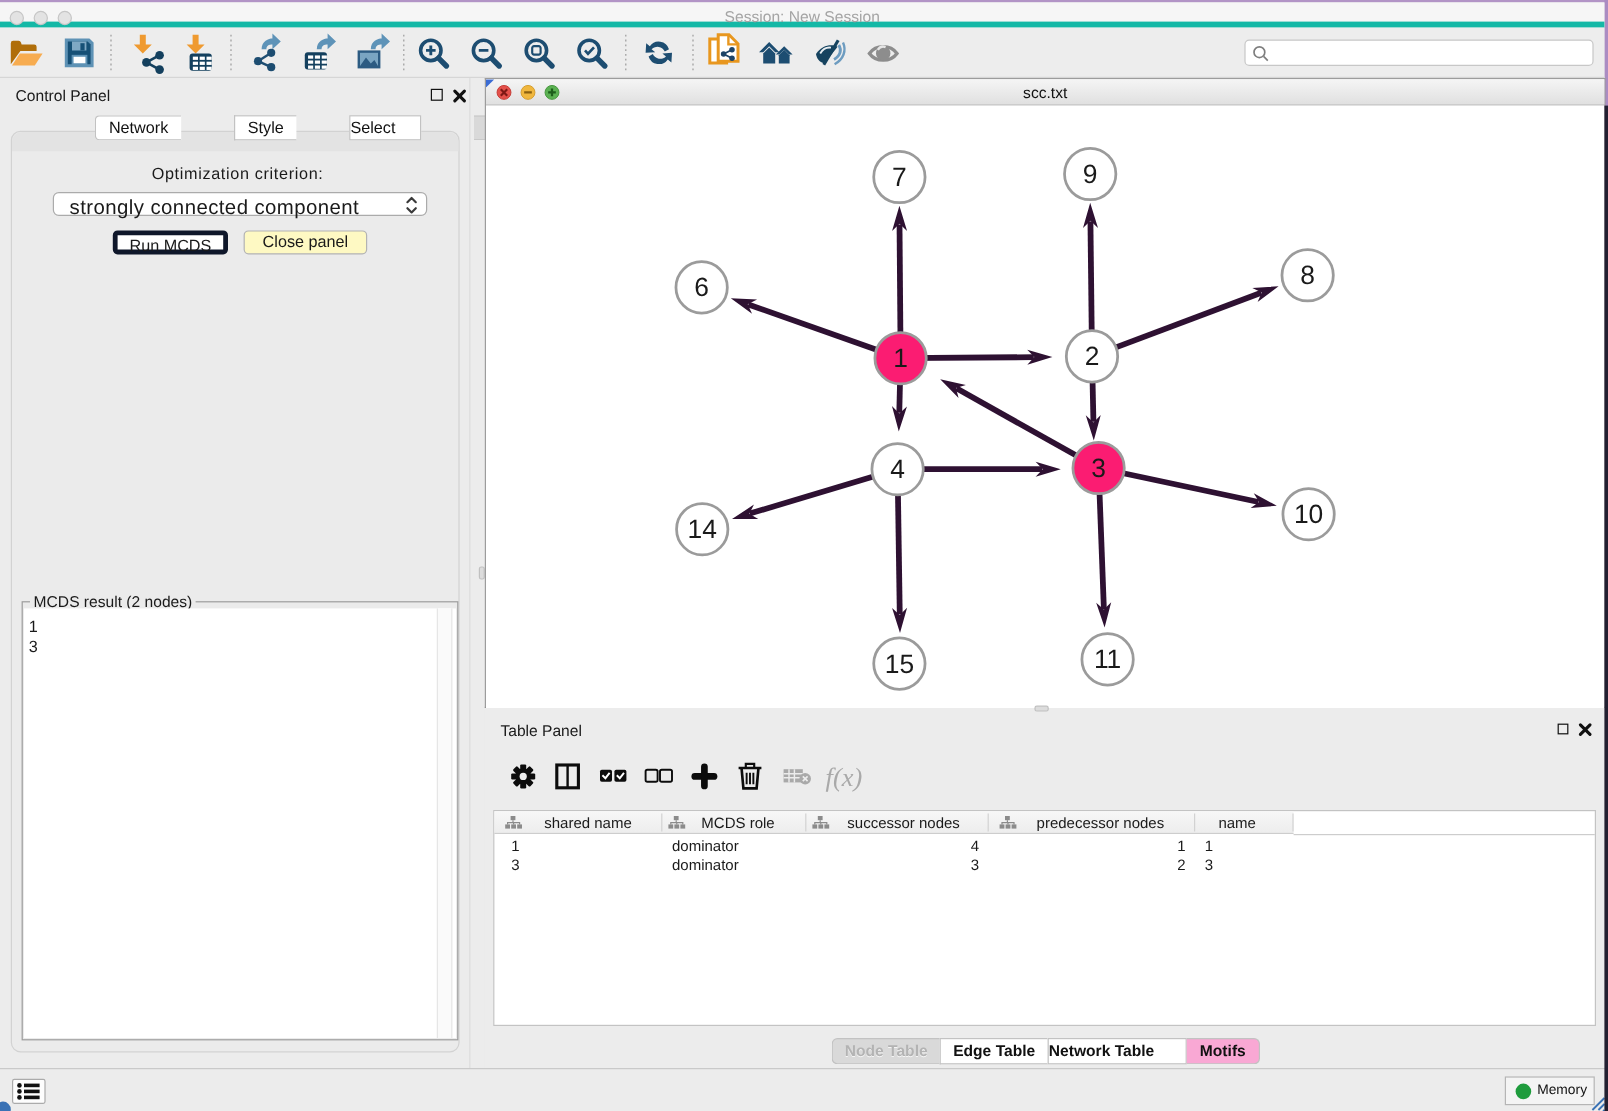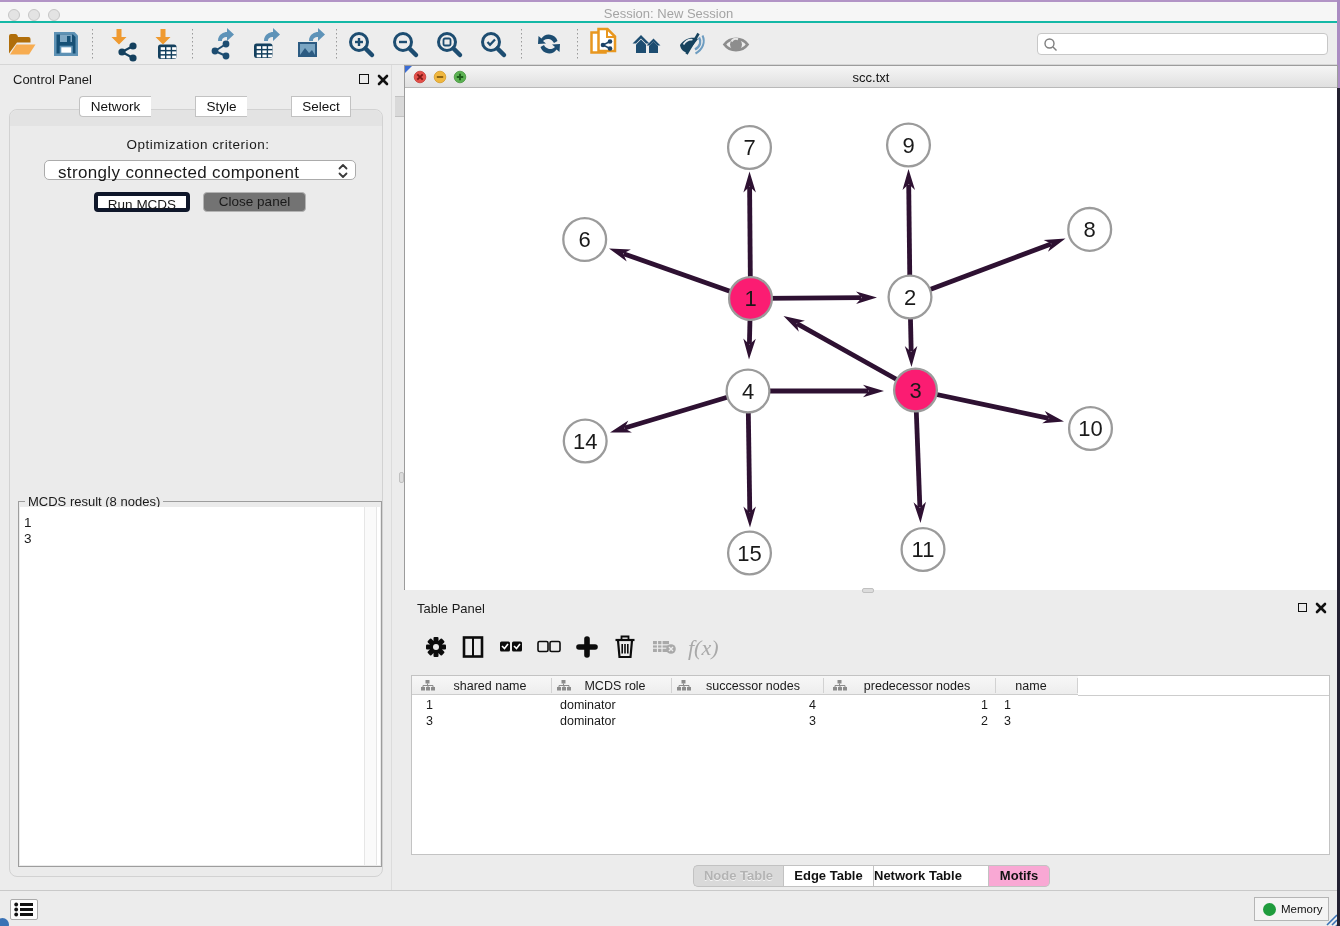--- a/index.html
+++ b/index.html
@@ -7,21 +7,21 @@
 body { font-family:"Liberation Sans", sans-serif; background:#ececec; position:relative; }
 .abs { position:absolute; }
 </style>
 </head>
 <body>
 
 <div class="abs" style="left:0;top:0;width:1340px;height:2px;background:#b294c6;"></div>
 <div class="abs" style="right:0;top:0;width:3px;height:90px;background:#ab8cc2;"></div>
 <div class="abs" style="right:0;top:88px;width:3px;height:838px;background:#232031;z-index:50;"></div>
 
-<div class="abs" style="left:0;top:2px;width:1337px;height:21px;background:#f6f6f6;border-bottom:2px solid #14b8a6;">
+<div class="abs" style="left:0;top:2px;width:1337px;height:21px;background:#f6f6f6;border-bottom:5px solid #14b8a6;">
   <div class="abs" style="left:8px;top:7px;width:12px;height:12px;border-radius:50%;background:#e3e3e3;border:1px solid #c6c6c6;"></div>
   <div class="abs" style="left:28px;top:7px;width:12px;height:12px;border-radius:50%;background:#e3e3e3;border:1px solid #c6c6c6;"></div>
   <div class="abs" style="left:48px;top:7px;width:12px;height:12px;border-radius:50%;background:#e3e3e3;border:1px solid #c6c6c6;"></div>
   <div class="abs" style="left:0;top:4px;width:1337px;text-align:center;font-size:13px;color:#a4a4a4;">Session: New Session</div>
 </div>
 
 <div class="abs" id="toolbar" style="left:0;top:23px;width:1337px;height:42px;background:#ededed;border-bottom:1px solid #d6d6d6;">
   <svg width="1337" height="42" style="position:absolute;left:0;top:0;">
 
     <g stroke="#9a9a9a" stroke-width="1" stroke-dasharray="1.5,2.5">
@@ -188,38 +188,38 @@
       <line x1="11" y1="3" x2="3" y2="11"></line>
   </svg>
 
   <div class="abs" style="left:9px;top:44px;width:374px;height:768px;background:#ebebeb;border:1px solid #d2d2d2;border-radius:8px;">
     <div class="abs" style="left:0;top:0;width:372px;height:16px;background:#e3e3e3;border-radius:8px 8px 0 0;"></div>
   </div>
 
   <div class="abs" style="left:79px;top:31px;height:21px;display:flex;font-size:13.5px;gap:44px;">
     <div style="width:72px;background:#fff;border:1px solid #c2c2c2;border-right:none;border-radius:4px 0 0 4px;text-align:center;line-height:19px;color:#111;">Network</div>
     <div style="width:52px;background:#fff;border:1px solid #c2c2c2;border-right:none;text-align:center;line-height:19px;color:#111;">Style</div>
-    <div style="width:60px;background:#fff;border:1px solid #c2c2c2;text-align:center;line-height:19px;color:#111;">Select</div>
+    <div style="width:60px;background:#fff;border:1px solid #c2c2c2;text-align:left;line-height:19px;color:#111;">Select</div>
     <div style="width:59px;background:#d9d9d9;border:1px solid #c2c2c2;border-left:none;border-radius:0 4px 4px 0;text-align:center;line-height:19px;color:#f5f5f5;text-shadow:0 1px 0 #bdbdbd;font-family:Liberation Serif, serif;">MCDS</div>
   </div>
   <div class="abs" style="left:2px;top:72px;width:392px;text-align:center;font-size:13.5px;letter-spacing:0.55px;color:#1a1a1a;">Optimization criterion:</div>
 
   <div class="abs" style="left:44px;top:95px;width:312px;height:20px;background:#fff;border:1px solid #ababab;border-radius:5px;">
     <div class="abs" style="left:13px;top:2px;font-size:17px;letter-spacing:0.35px;color:#1a1a1a;">strongly connected component</div>
     <svg width="12" height="16" style="position:absolute;right:6px;top:2px;" fill="none" stroke="#3a3a3a" stroke-width="1.8" stroke-linecap="round" stroke-linejoin="round">
       <path d="M 2.5,5.5 L 6,2 L 9.5,5.5"></path>
         <path d="M 2.5,10.5 L 6,14 L 9.5,10.5"></path>
     </svg>
   </div>
 
   <div class="abs" style="left:94px;top:127px;width:96px;height:20px;background:#fff;border:4px solid #0f172a;border-radius:4px;text-align:center;line-height:18px;font-size:13.5px;color:#1a1a1a;">Run MCDS</div>
-  <div class="abs" style="left:203px;top:127px;width:103px;height:20px;background:#737373;border:1px solid #b3b3b3;border-radius:4px;text-align:center;line-height:18px;font-size:13.5px;color:#1a1a1a;">Close panel</div>
+  <div class="abs" style="left:203px;top:127px;width:103px;height:20px;background:#fef9c3;border:1px solid #b3b3b3;border-radius:4px;text-align:center;line-height:18px;font-size:13.5px;color:#1a1a1a;">Close panel</div>
 
   <div class="abs" style="left:18px;top:436px;width:364px;height:366px;border:1px solid #9d9d9d;">
-    <div class="abs" style="left:6px;top:-8px;background:#ebebeb;padding:0 3px;font-size:13px;color:#1a1a1a;">MCDS result (8 nodes)</div>
+    <div class="abs" style="left:6px;top:-8px;background:#ebebeb;padding:0 3px;font-size:13px;color:#1a1a1a;">MCDS result (2 nodes)</div>
     <div class="abs" style="left:1px;top:5px;width:360px;height:358px;background:#fff;"></div>
     <div class="abs" style="left:345px;top:5px;width:13px;height:358px;background:#fafafa;border-left:1px solid #e6e6e6;border-right:1px solid #e6e6e6;"></div>
     <div class="abs" style="left:5px;top:13px;font-size:13.5px;color:#1a1a1a;line-height:16.4px;">1<br>3</div>
   </div>
 </div>
 
 <div class="abs" style="left:399px;top:472px;width:5px;height:11px;background:#dcdcdc;border:1px solid #c0c0c0;border-radius:2px;"></div>
 
 <div class="abs" id="netwin" style="left:404px;top:65px;width:934px;height:525px;border:1px solid #9c9c9c;border-bottom:1px solid #8f8f8f;">
   <div class="abs" style="left:0;top:0;width:932px;height:22px;background:linear-gradient(#f5f5f5,#e0e0e0);border-bottom:1px solid #b9b9b9;">

